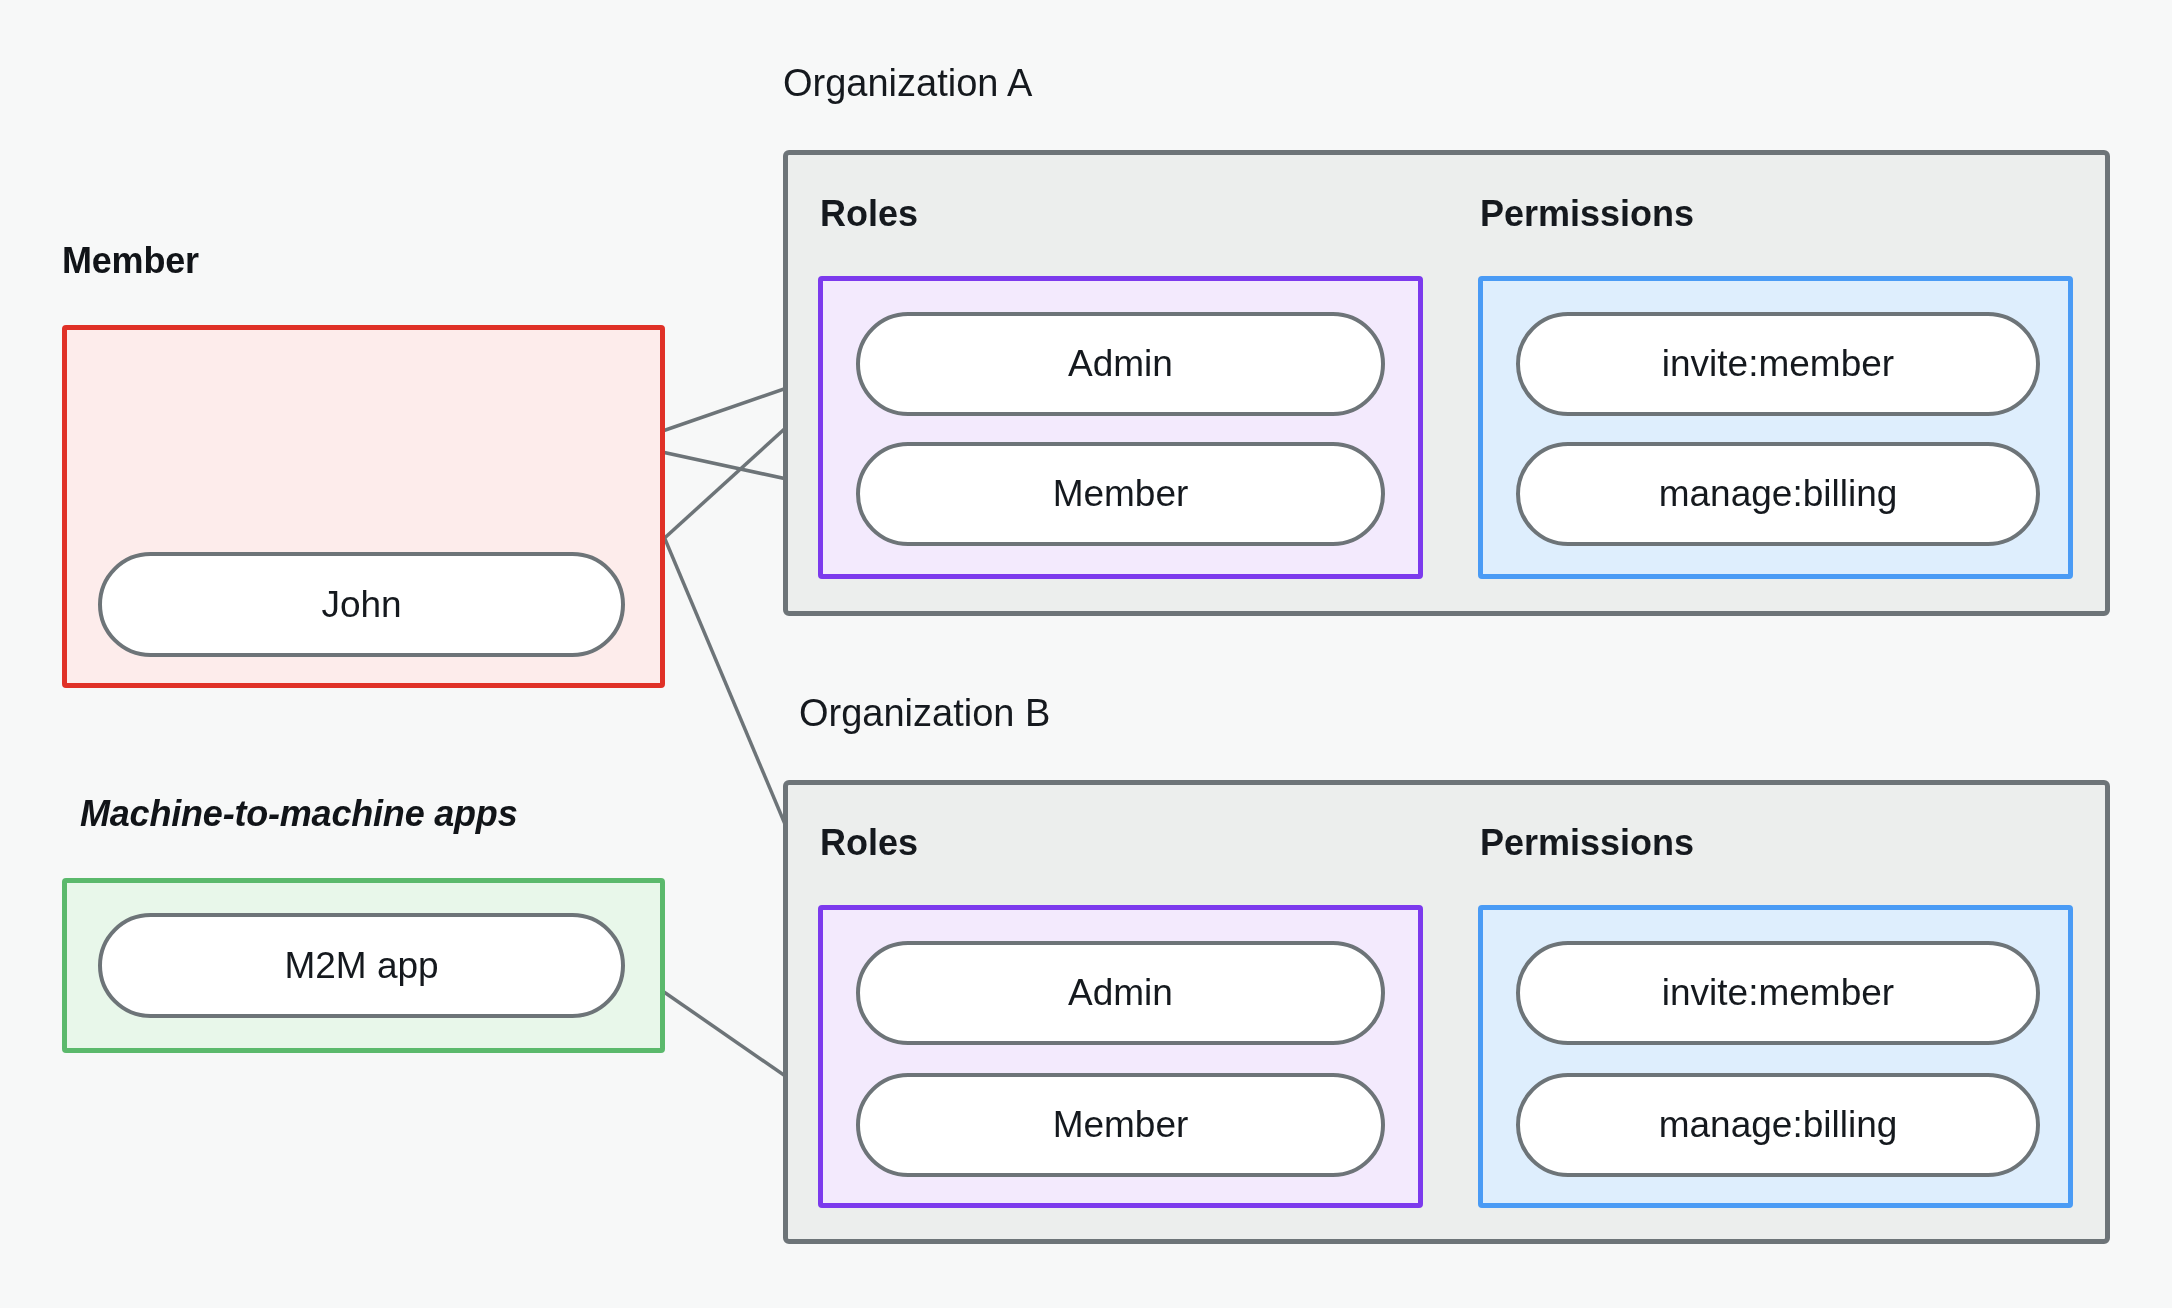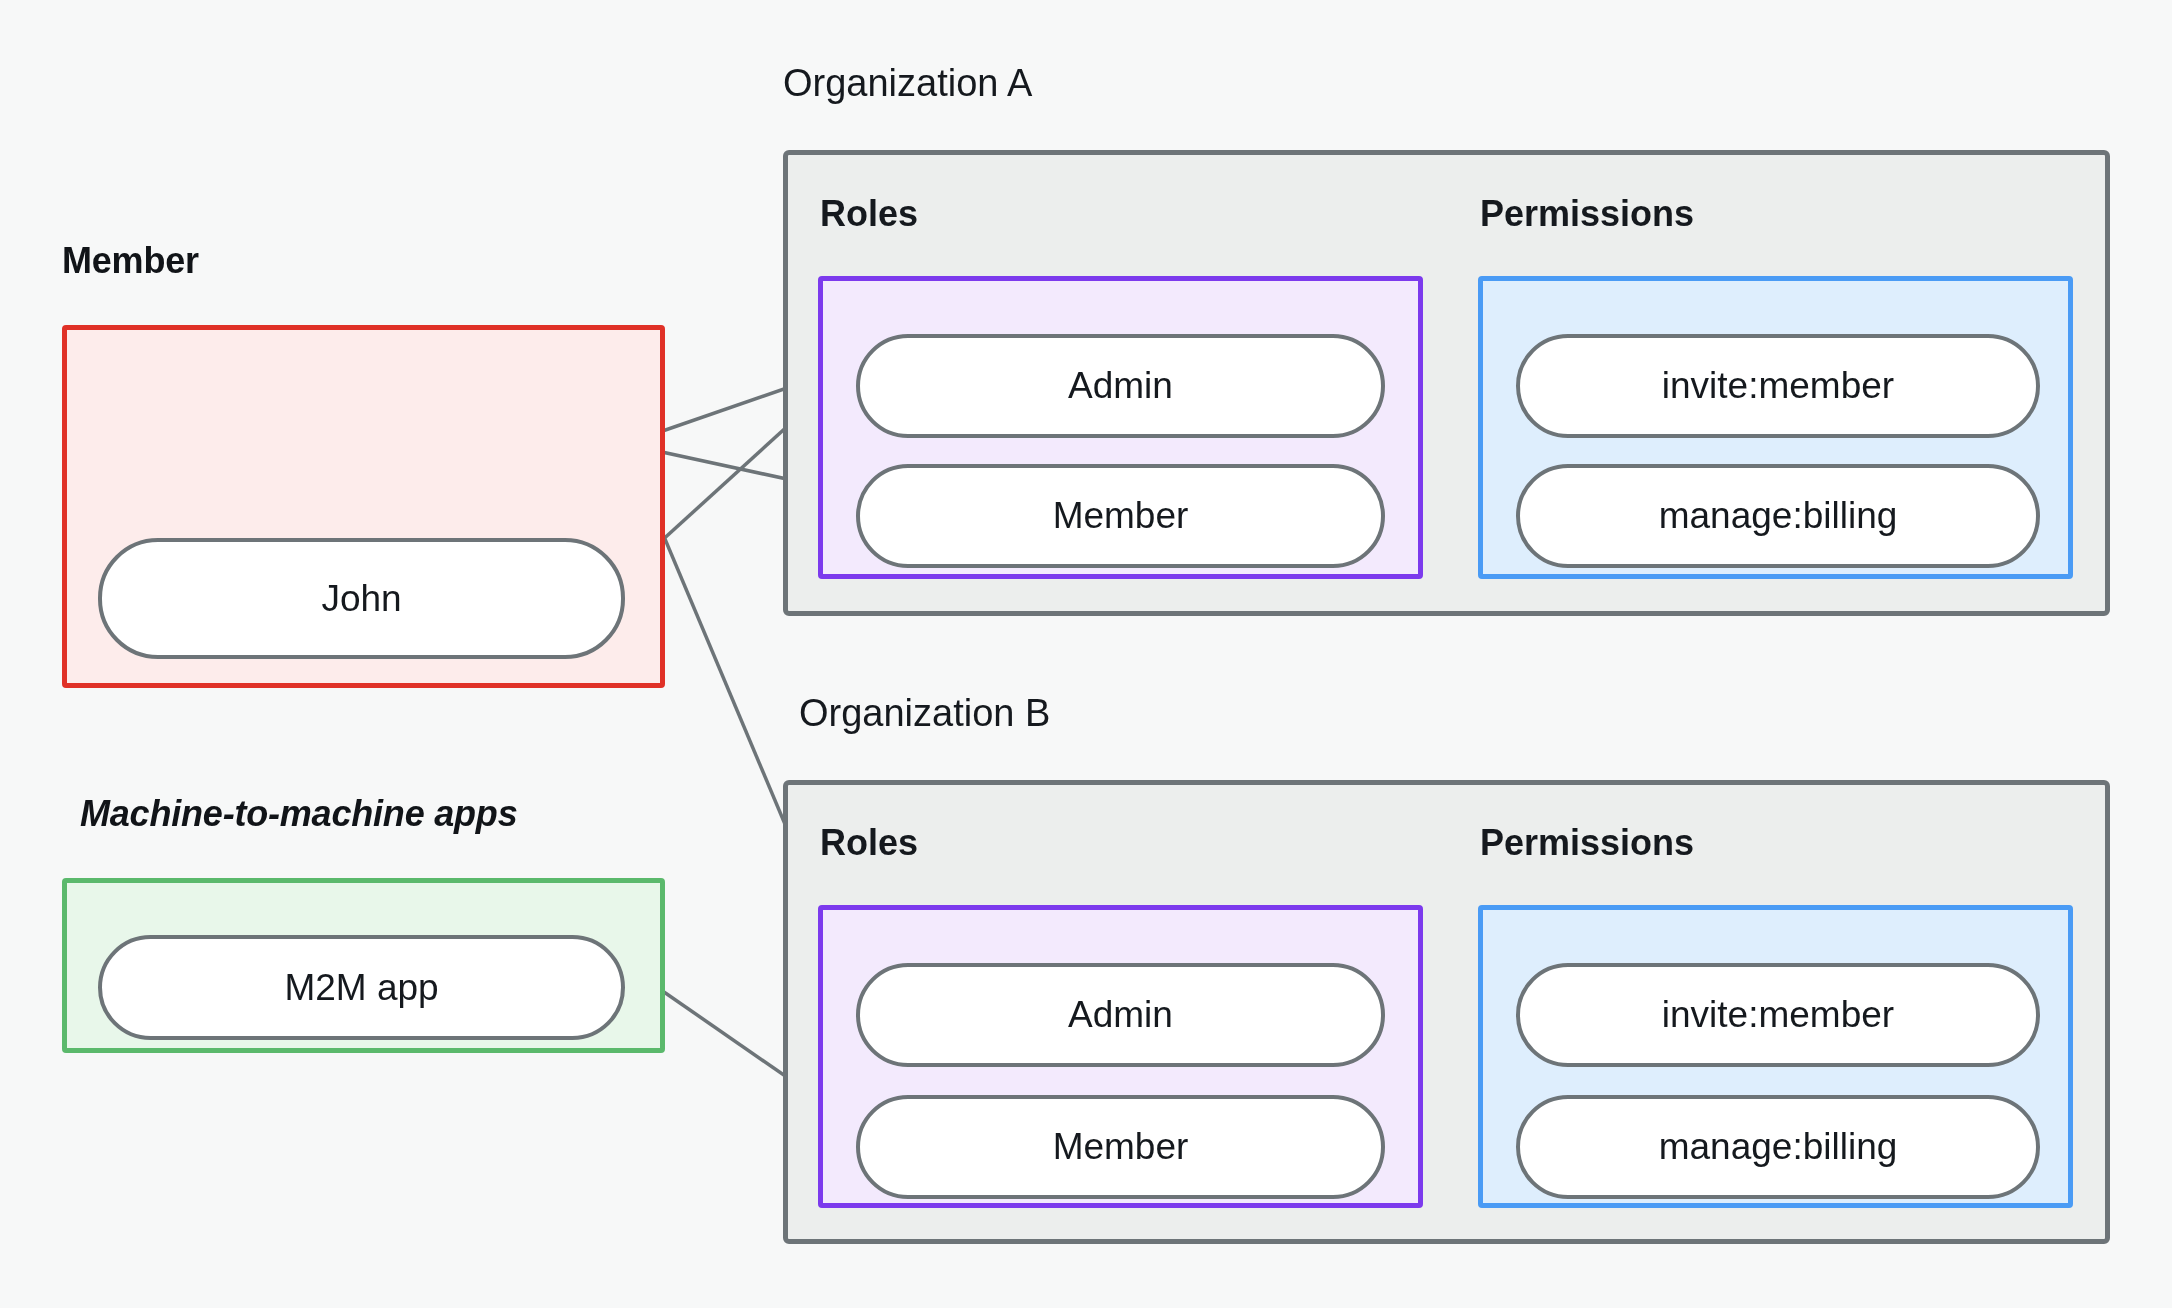--- a/index.html
+++ b/index.html
@@ -69,21 +69,20 @@
     box-sizing:border-box;
     background:#ffffff;
     border:4px solid #6d7478;
     border-radius:60px;
     display:flex;
     align-items:center;
     justify-content:center;
     font-size:37px;
     color:#15191e;
     white-space:nowrap;
-    margin-top:22px;
   }
 </style>
 </head>
 <body>
 
 <div id="stage">
 
   <svg class="edges" viewBox="0 0 2172 1308">
     <g stroke="#6d7478" stroke-width="3.5" fill="none">
 
@@ -119,21 +118,21 @@
       <circle cx="1516" cy="993" r="11"></circle>
       <circle cx="1516" cy="1125" r="11"></circle>
     </g>
   </svg>
 
   <div class="section-label" style="left:62px;top:240px;">Member</div>
 
   <div class="box box-users" style="left:62px;top:325px;width:603px;height:363px;"></div>
 
 
-  <div class="pill" style="left:98px;top:516px;width:527px;height:121px;">John</div>
+  <div class="pill" style="left:98px;top:552px;width:527px;height:105px;">John</div>
 
   <div class="section-label" style="left:80px;top:793px;font-style:italic;">Machine-to-machine apps</div>
 
   <div class="box box-m2m" style="left:62px;top:878px;width:603px;height:175px;"></div>
 
   <div class="pill" style="left:98px;top:913px;width:527px;height:105px;">M2M app</div>
 
   <div class="org-label" style="left:783px;top:62px;">Organization A</div>
 
   <div class="box box-org" style="left:783px;top:150px;width:1327px;height:466px;"></div>

